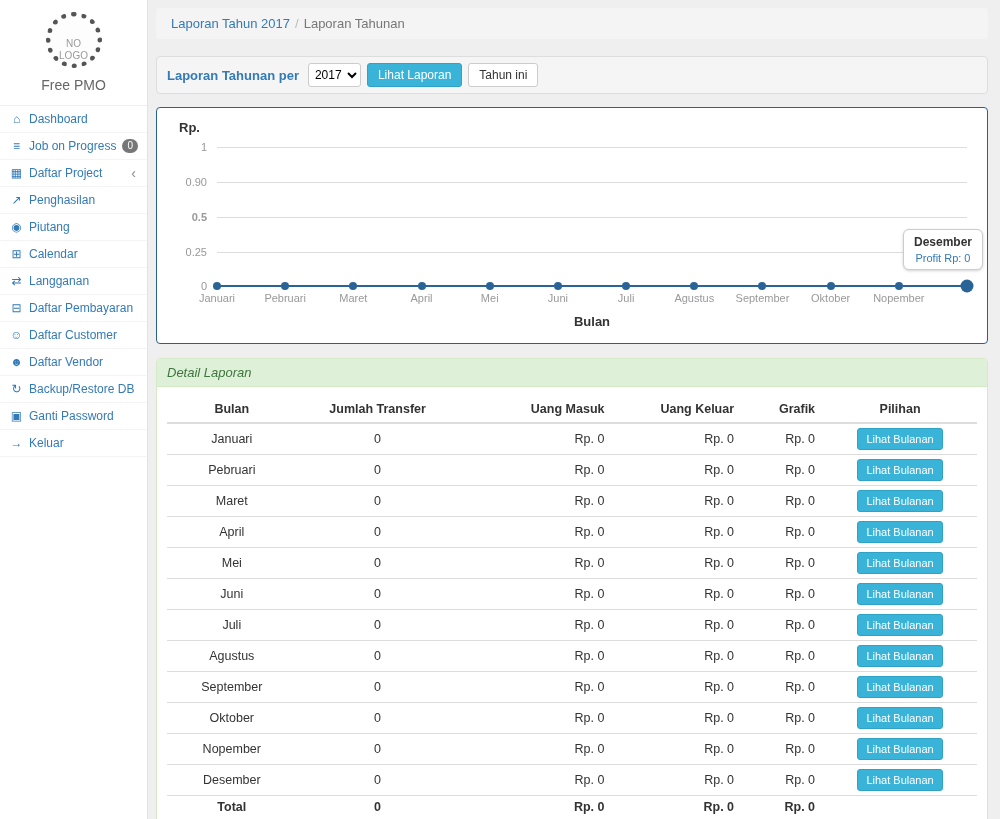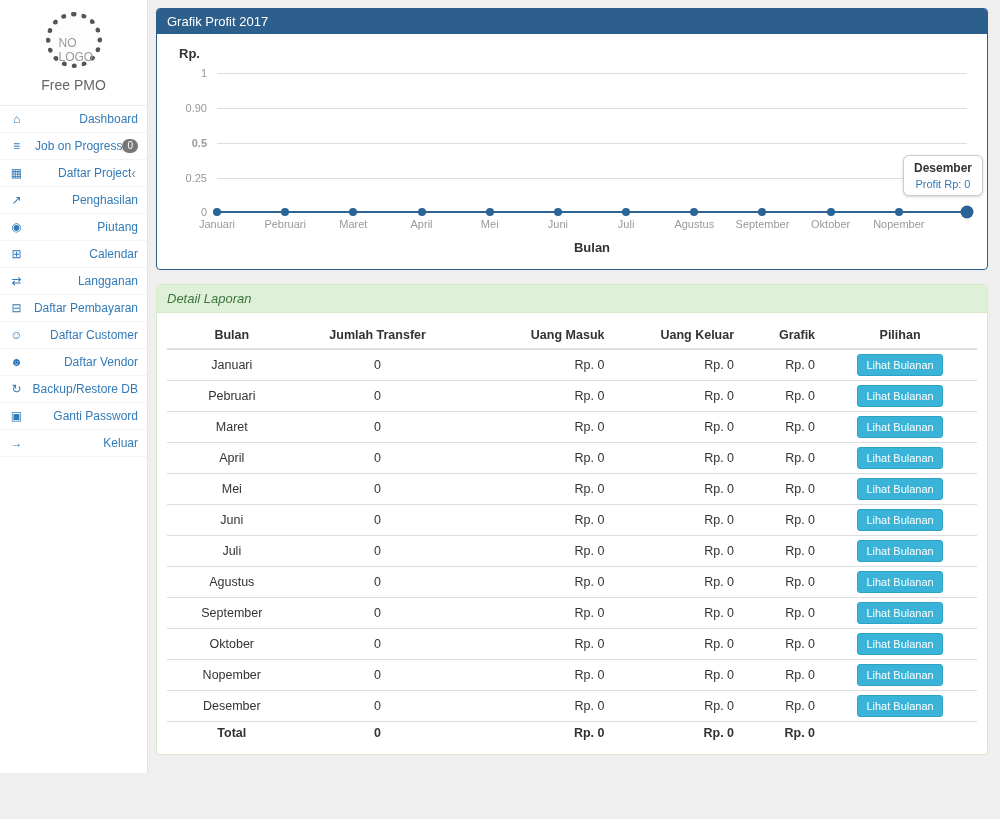--- a/index.html
+++ b/index.html
@@ -29,35 +29,35 @@
   }
   .logo-circle {
     width: 56px; height: 56px;
     margin: 2px auto 9px;
     border-radius: 50%;
     border: 5px dotted #555;
     background: #fdfdfd;
     display: flex; align-items: center; justify-content: center;
   }
   .logo-text {
-    font-size: 12px; color: #9a9a9a; width: 30px; line-height: 1.2;
-    text-align: left; word-spacing: 30px; margin-top: 20px;
+    font-size: 10px; color: #9a9a9a; width: 30px; line-height: 1.2;
+    text-align: center; word-spacing: 30px; margin-top: 20px;
   }
   .brand { color: #666; font-size: 14px; }
   .menu { display: block; }
   .menu-item {
     display: flex; align-items: center;
     padding: 6px 9px;
     color: #337ab7;
     font-size: 12px;
     border-bottom: 1px solid #f4f4f4;
     cursor: pointer;
   }
   .mi-icon { width: 15px; margin-right: 5px; font-size: 12px; text-align: center; color: #337ab7; }
-  .mi-label { flex: 1; white-space: nowrap; text-align: right; }
+  .mi-label { flex: 1; white-space: nowrap; }
   .mi-badge {
     background: #777; color: #fff; border-radius: 9px;
     font-size: 10px; padding: 1px 5px; line-height: 1.2;
   }
   .mi-chevron { color: #888; font-size: 14px; line-height: 10px; padding-right: 2px; }
 
   
   .content { flex: 1; padding: 8px 12px 4px 8px; }
 
   .breadcrumb {
@@ -220,24 +220,34 @@
         </a>
         <a class="menu-item" href="#">
           <span class="mi-icon">→</span>
           <span class="mi-label">Keluar</span>
         </a>
       </nav>
   </aside>
 
   <main class="content">
 
-
+    <div class="breadcrumb">
+      <a href="#" class="bc-link">Laporan Tahun 2017</a><span class="sep">/</span><span class="bc-current">Laporan Tahunan</span>
+    </div>
+
+    <div class="filter-panel">
+      <span class="filter-label">Laporan Tahunan per</span>
+      <select class="year-select">
+        <option>2017</option>
+      </select>
+      <button class="btn btn-info">Lihat Laporan</button>
+      <button class="btn btn-default">Tahun ini</button>
+    </div>
 
     <div class="panel chart-panel">
-      <div class="chart-heading">Grafik Profit 2017</div>
       <div class="chart-body">
         <div class="y-title">Rp.</div>
         <div class="plot-wrap">
           <div class="y-ticks" id="y-ticks">
               <div class="y-tick-label" style="top: 139px;">0</div>
               <div class="y-tick-label" style="top: 105px;">0.25</div>
               <div class="y-tick-label" style="top: 70px; font-weight: bold;">0.5</div>
               <div class="y-tick-label" style="top: 35px;">0.90</div>
               <div class="y-tick-label" style="top: 0px;">1</div>
             </div>

